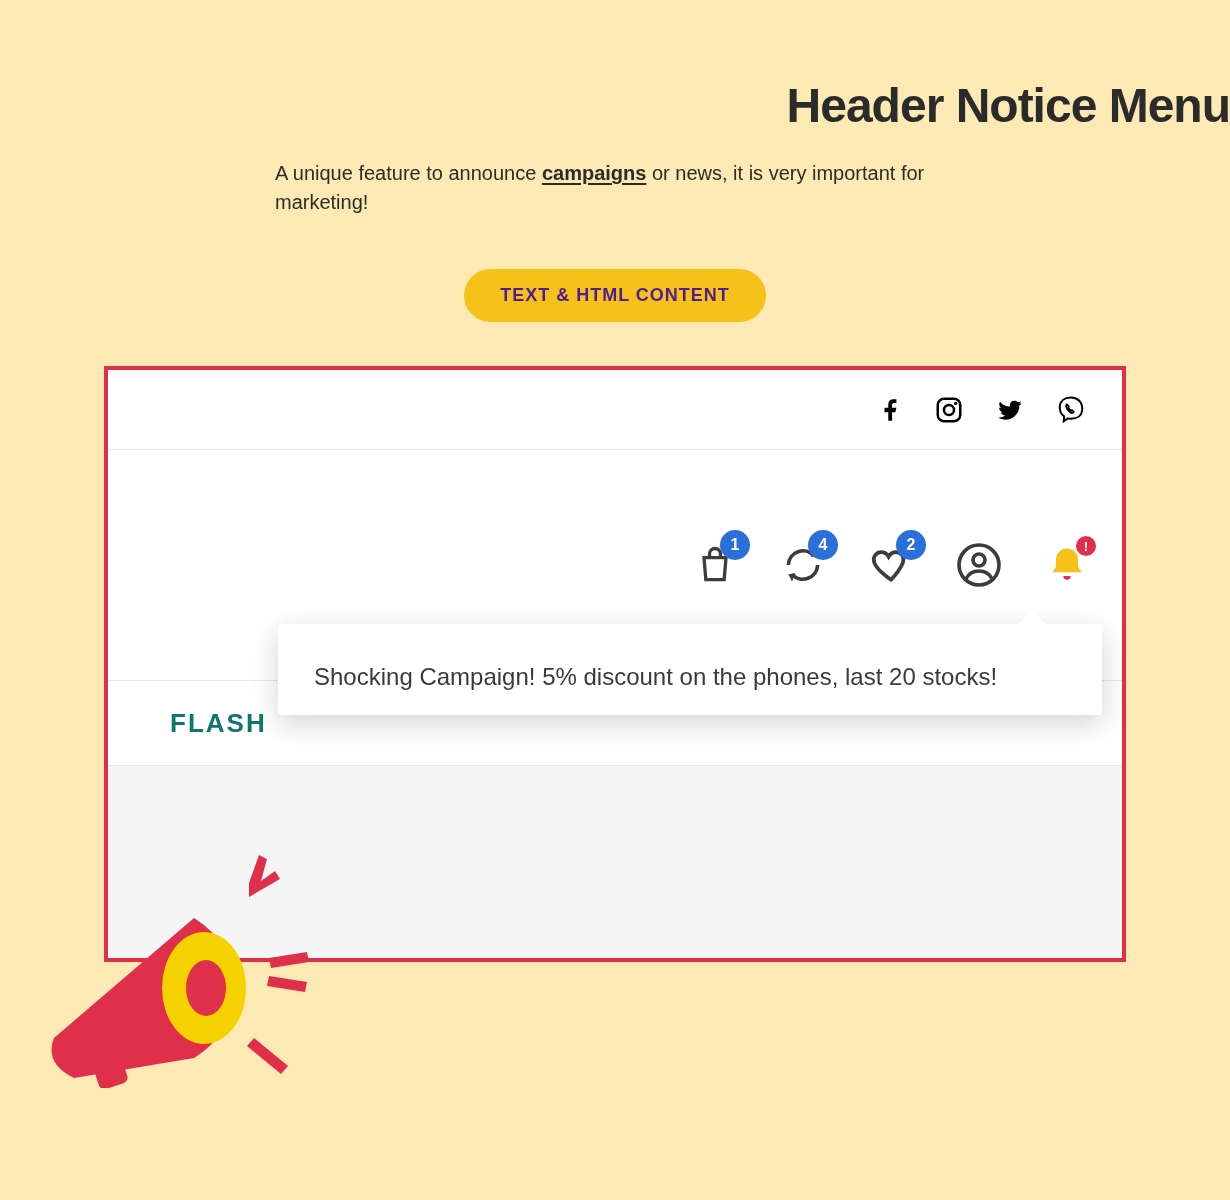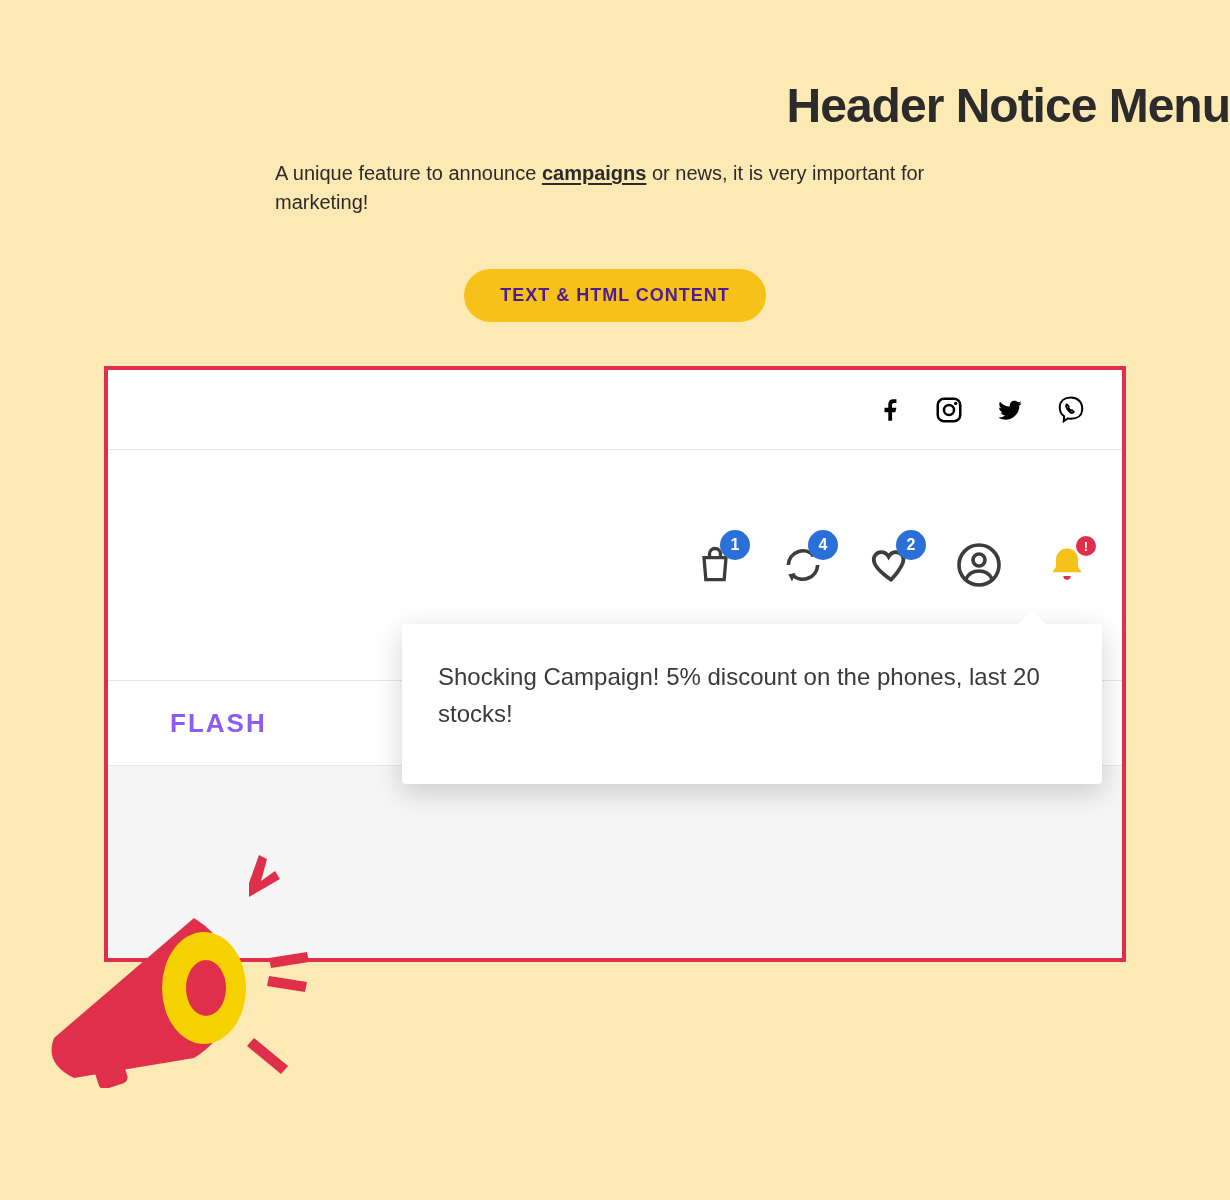--- a/index.html
+++ b/index.html
@@ -125,40 +125,40 @@
 
   
   .flashbar {
     height: 86px;
     border-top: 1px solid #e7e7e7;
     border-bottom: 1px solid #e7e7e7;
     display:flex; align-items:center;
     padding-left: 62px;
   }
   .flash-text {
-    color: #8b5cf6;
+    color: #0f766e;
     font-weight: 700;
     font-size: 26px;
     letter-spacing: 2px;
   }
   .bottom-fill {
     background:#f5f5f5;
     height: calc(100% - 80px - 230px - 86px);
   }
 
   
   .notice-dropdown {
     position: absolute;
     top: 254px;
     right: 20px;
-    width: 700px;
+    width: 824px;
     background:#fff;
     border-radius: 4px;
     box-shadow: 0 8px 28px rgba(0,0,0,0.18);
-    padding: 34px 36px 52px;
+    padding: 34px 36px 20px;
   }
   .notice-dropdown::before {
     content:"";
     position:absolute;
     top:-14px; right:56px;
     width:0; height:0;
     border-left:14px solid transparent;
     border-right:14px solid transparent;
     border-bottom:14px solid #fff;
   }

